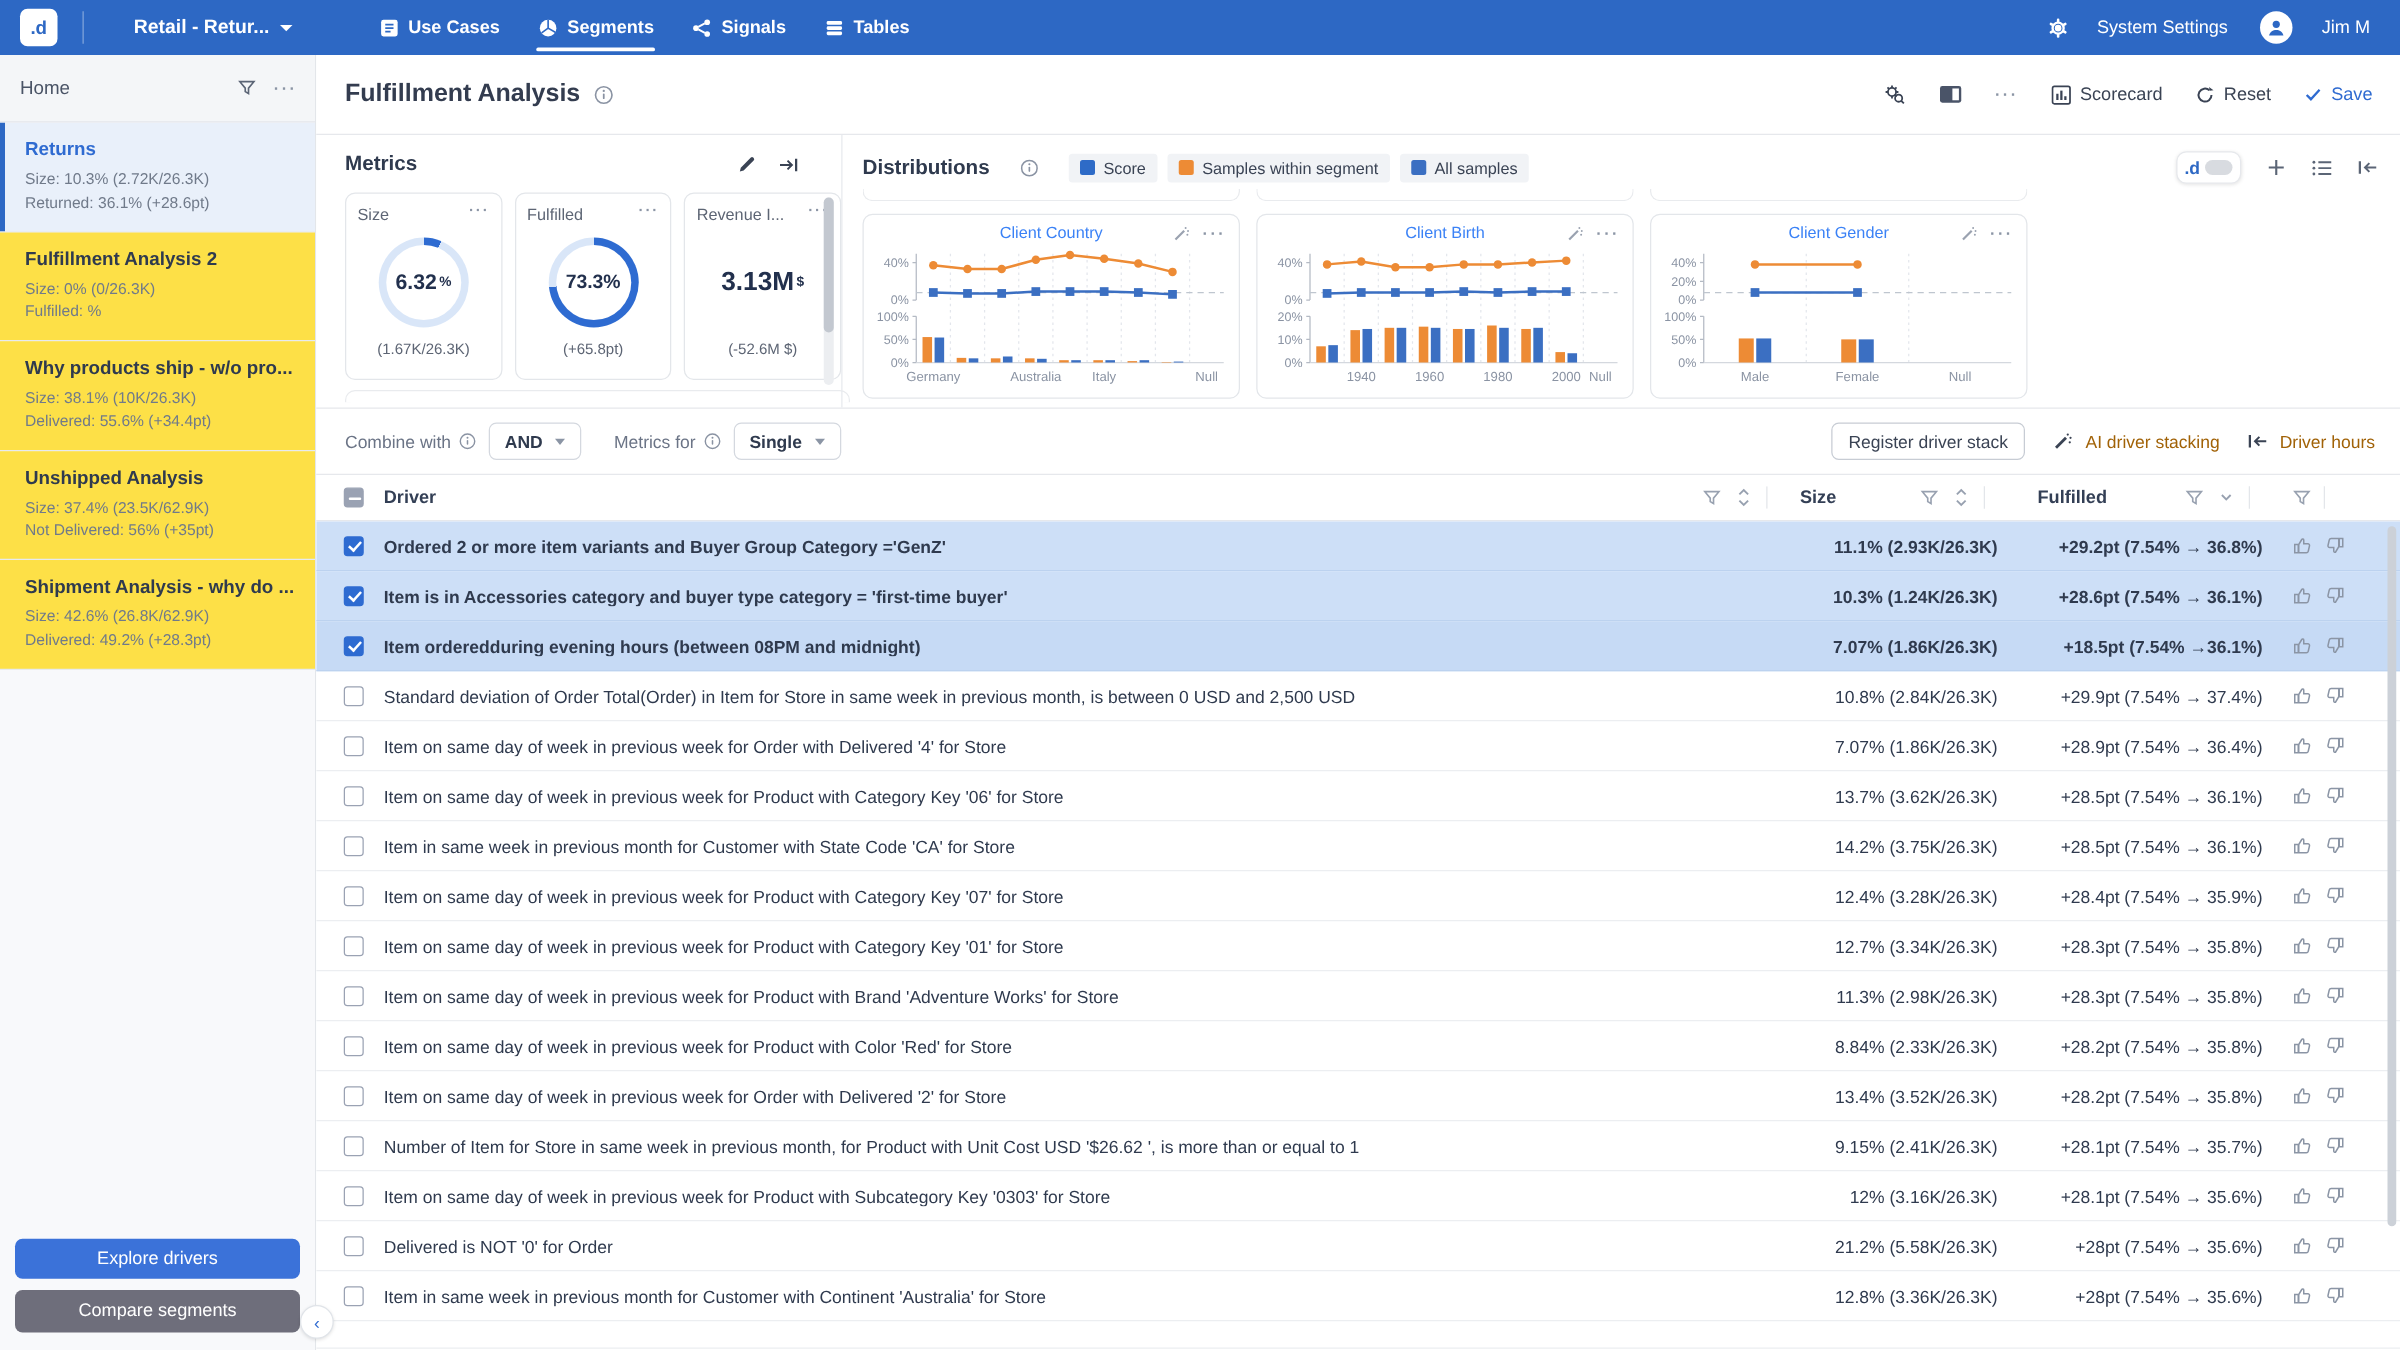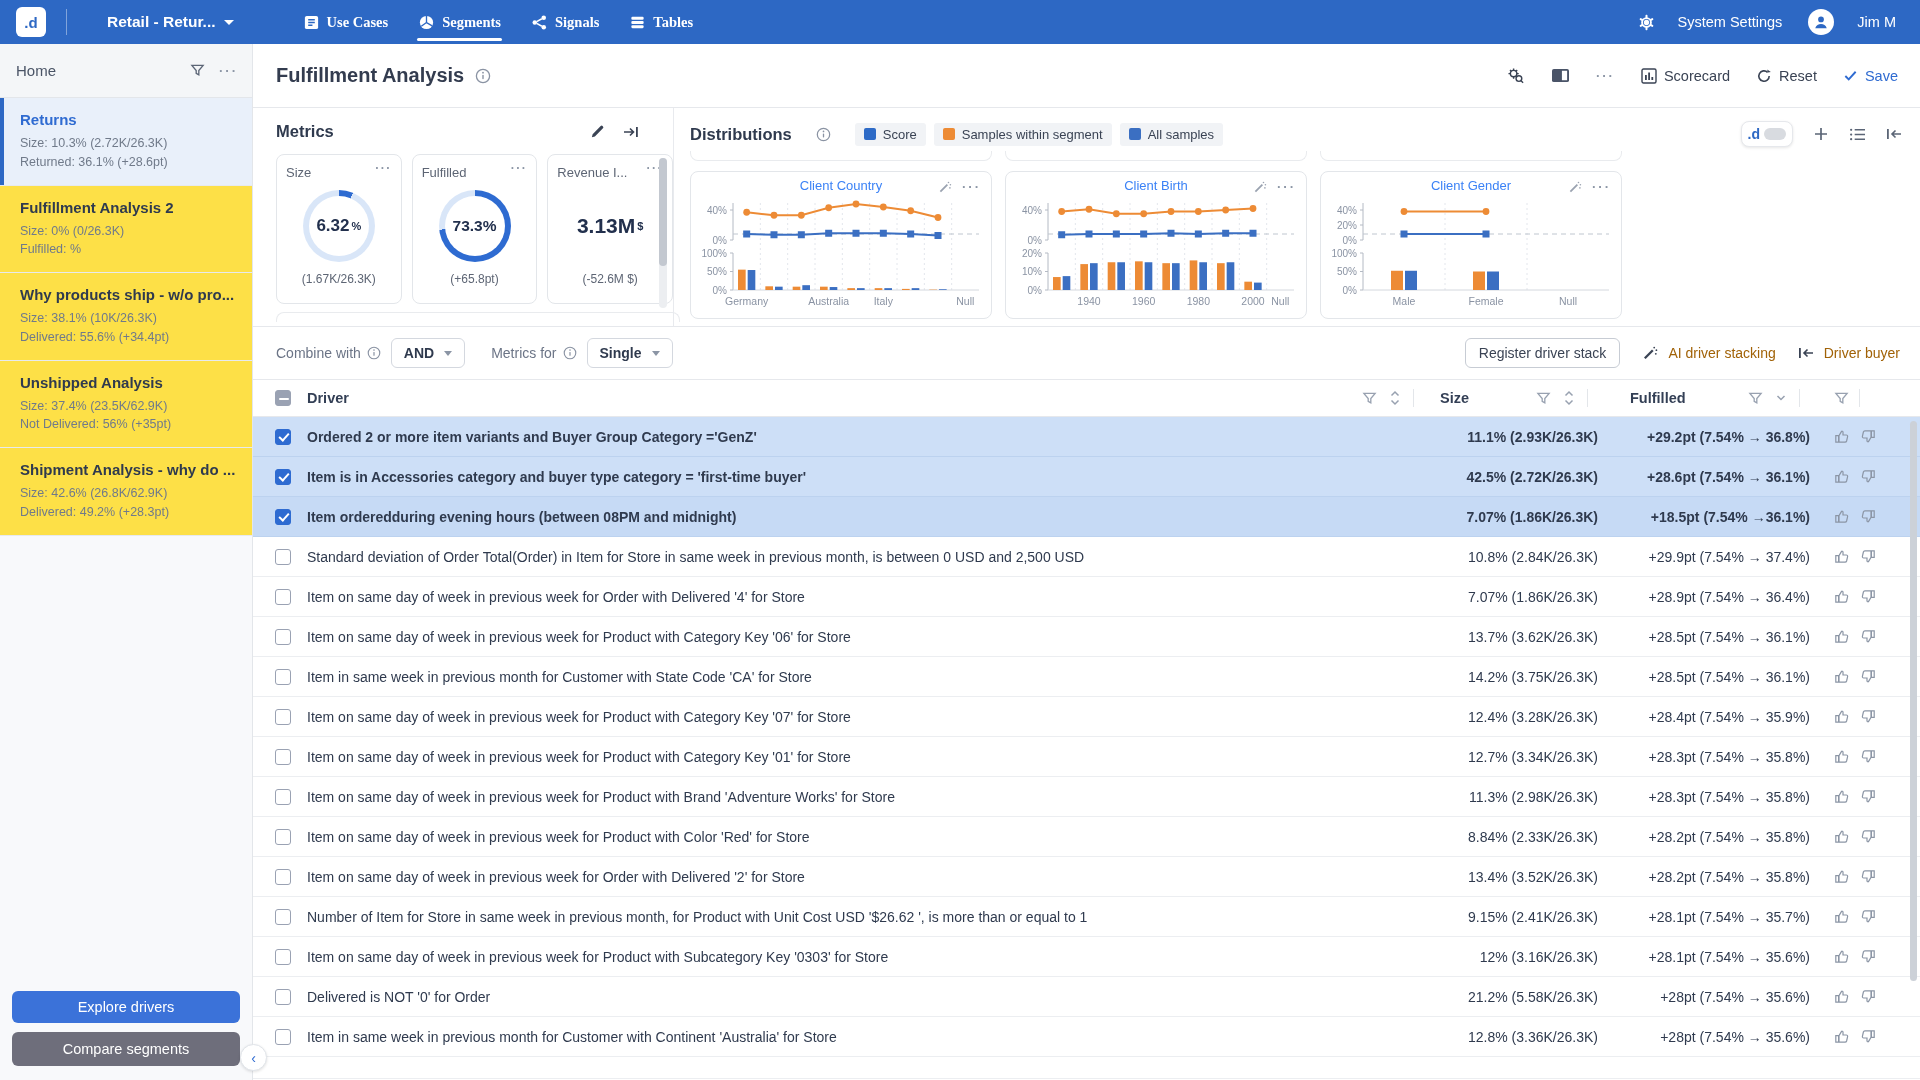--- a/index.html
+++ b/index.html
@@ -6,21 +6,21 @@
   html,body{width:1920px;height:1080px;overflow:hidden;background:#fff;
     font-family:"Liberation Sans","DejaVu Sans",sans-serif;color:#2f3a4e;}
   .app{width:1920px;height:1080px;display:flex;flex-direction:column;}
   
   .topnav{height:44px;background:#2d68c4;display:flex;align-items:center;color:#fff;flex:0 0 44px;}
   .logo-box{width:30px;height:30px;background:#fff;border-radius:6px;margin:0 20px 0 16px;
     display:flex;align-items:center;justify-content:center;color:#2d68c4;font-weight:bold;font-size:15px;}
   .nav-divider{width:1px;height:26px;background:rgba(255,255,255,.4);}
   .workspace{display:flex;align-items:center;gap:8px;font-weight:bold;font-size:15.5px;padding:0 26px 0 40px;cursor:pointer;}
   .caret-down{width:0;height:0;border-left:5px solid transparent;border-right:5px solid transparent;border-top:5px solid #fff;}
-  .nav-tabs{display:flex;align-items:center;height:100%;margin-left:28px;font-family:Liberation Serif, serif;}
+  .nav-tabs{display:flex;align-items:center;height:100%;margin-left:28px;}
   .nav-tab{display:flex;align-items:center;gap:7px;padding:0 15px;height:100%;font-weight:bold;font-size:14.5px;position:relative;cursor:pointer;}
   .nav-tab.active::after{content:"";position:absolute;left:14px;right:14px;bottom:3px;height:3px;background:#fff;border-radius:2px;}
   .nav-right{margin-left:auto;display:flex;align-items:center;gap:26px;padding-right:24px;}
   .nav-right .item{display:flex;align-items:center;gap:23px;font-size:14.5px;cursor:pointer;}
   .avatar{width:26px;height:26px;border-radius:50%;background:#fff;display:flex;align-items:center;justify-content:center;}
   
   .layout{flex:1;display:flex;position:relative;min-height:0;}
   .sidebar{width:253px;flex:0 0 253px;background:#f8f9fb;border-right:1px solid #e3e6ea;display:flex;flex-direction:column;}
   .side-header{height:54px;display:flex;align-items:center;padding:0 14px 0 16px;border-bottom:1px solid #e3e6ea;background:#f4f6f8;}
   .side-header .title{font-size:15px;color:#4a5466;flex:1;}
@@ -677,21 +677,21 @@
             </span>
             <span>AI driver stacking</span>
           </span>
           <span class="fb-act">
             <span class="icon">
               <svg width="16" height="14" viewBox="0 0 16 14">
                   <rect x="1" y="2" width="1.8" height="10" fill="#3a4354"></rect>
                   <path d="M15 7H6M9.5 3.5L6 7l3.5 3.5" fill="none" stroke="#3a4354" stroke-width="1.6"></path>
                 </svg>
             </span>
-            <span>Driver buyer</span>
+            <span>Driver hours</span>
           </span>
         </div>
       </div>
 
       <div class="dtable">
         <div class="thead">
           <div class="c-check">
               <span class="checkbox ind"></span>
             </div>
           <div class="c-driver">
@@ -770,21 +770,21 @@
                     <path d="M5 13.2V6.6l2.4-4c.4-.7 1.6-.4 1.6.4v3h3.3c.9 0 1.5.8 1.3 1.6l-1 4.4c-.2.7-.8 1.2-1.5 1.2H5zM1.8 6.6H4.6V13.2H1.8z" fill="none" stroke="#8b95a5" stroke-width="1.2"></path>
                   </svg>
                 </span>
               </div>
             </div>
             <div class="trow sel">
               <div class="c-check">
                 <span class="checkbox checked"></span>
               </div>
               <div class="c-driver">Item is in Accessories category and buyer type category = 'first-time buyer'</div>
-              <div class="c-size">42.5% (2.72K/26.3K)</div>
+              <div class="c-size">10.3% (1.24K/26.3K)</div>
               <div class="c-ful">+28.6pt (7.54% → 36.1%)</div>
               <div class="c-act">
                 <span class="icon">
                   <svg width="16" height="15" viewBox="0 0 16 15">
                     <path d="M5 13.2V6.6l2.4-4c.4-.7 1.6-.4 1.6.4v3h3.3c.9 0 1.5.8 1.3 1.6l-1 4.4c-.2.7-.8 1.2-1.5 1.2H5zM1.8 6.6H4.6V13.2H1.8z" fill="none" stroke="#8b95a5" stroke-width="1.2"></path>
                   </svg>
                 </span>
                 <span class="icon">
                   <svg width="16" height="15" viewBox="0 0 16 15" style="transform:rotate(180deg)">
                     <path d="M5 13.2V6.6l2.4-4c.4-.7 1.6-.4 1.6.4v3h3.3c.9 0 1.5.8 1.3 1.6l-1 4.4c-.2.7-.8 1.2-1.5 1.2H5zM1.8 6.6H4.6V13.2H1.8z" fill="none" stroke="#8b95a5" stroke-width="1.2"></path>

